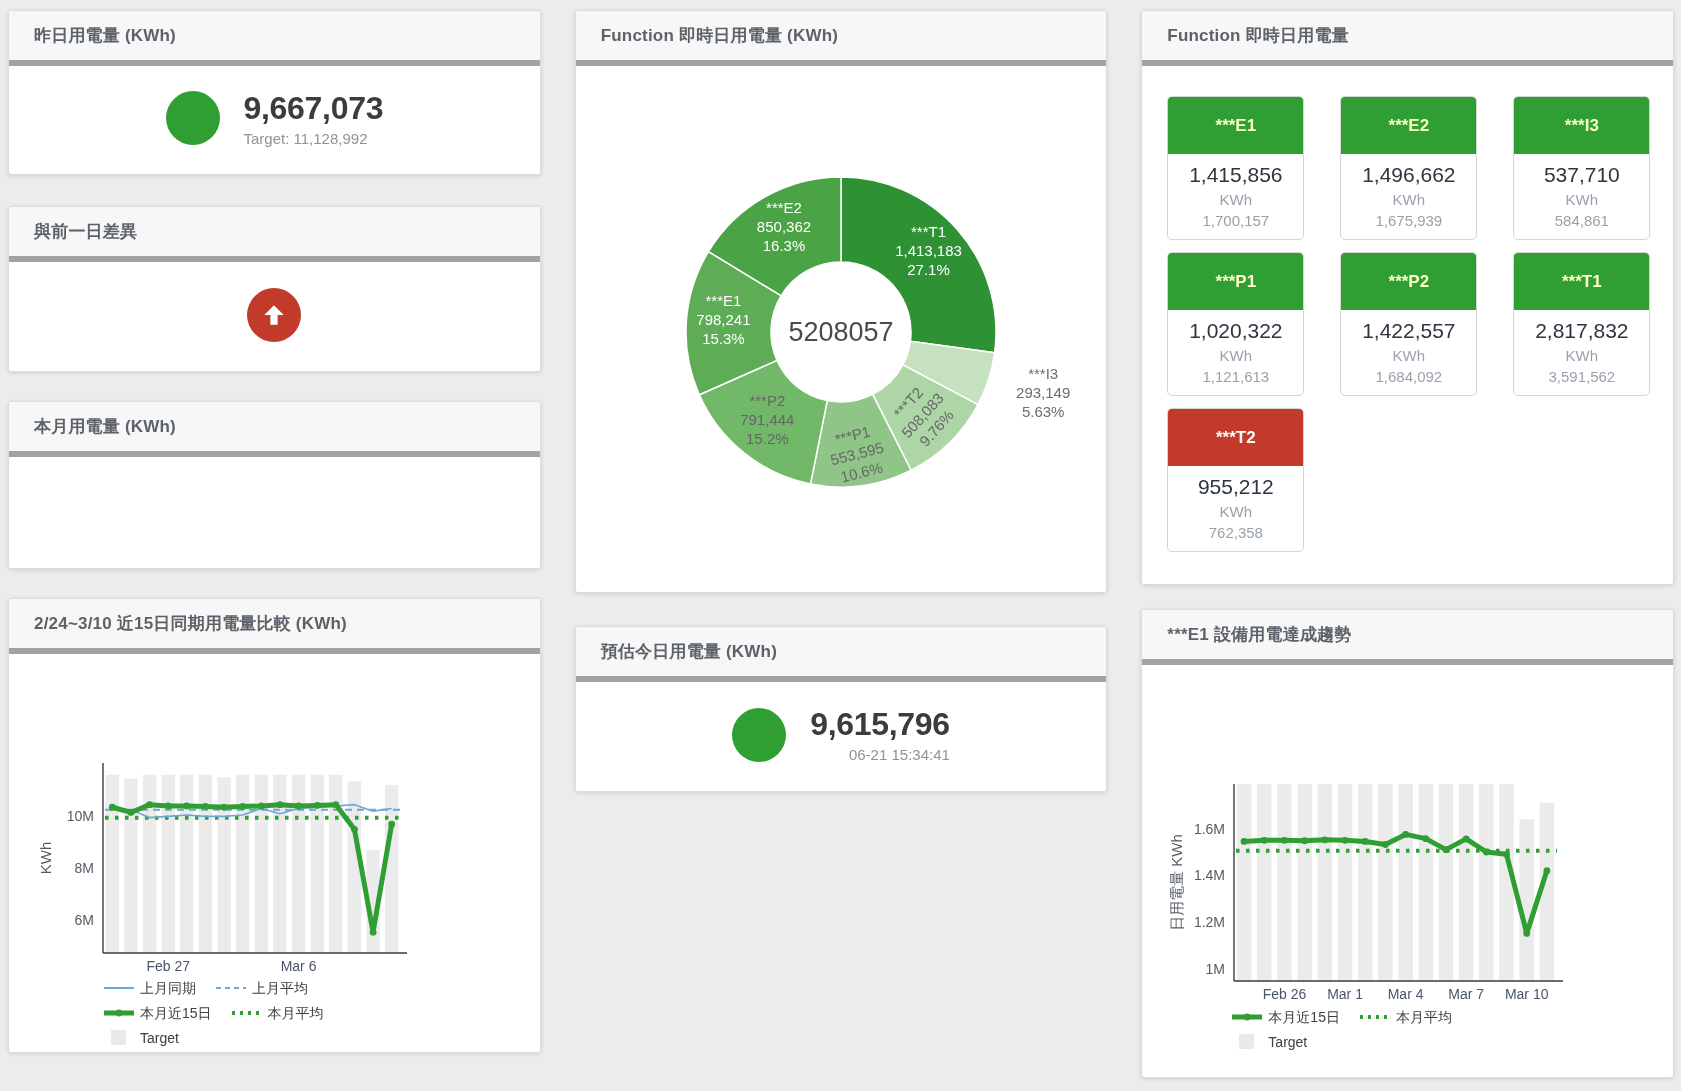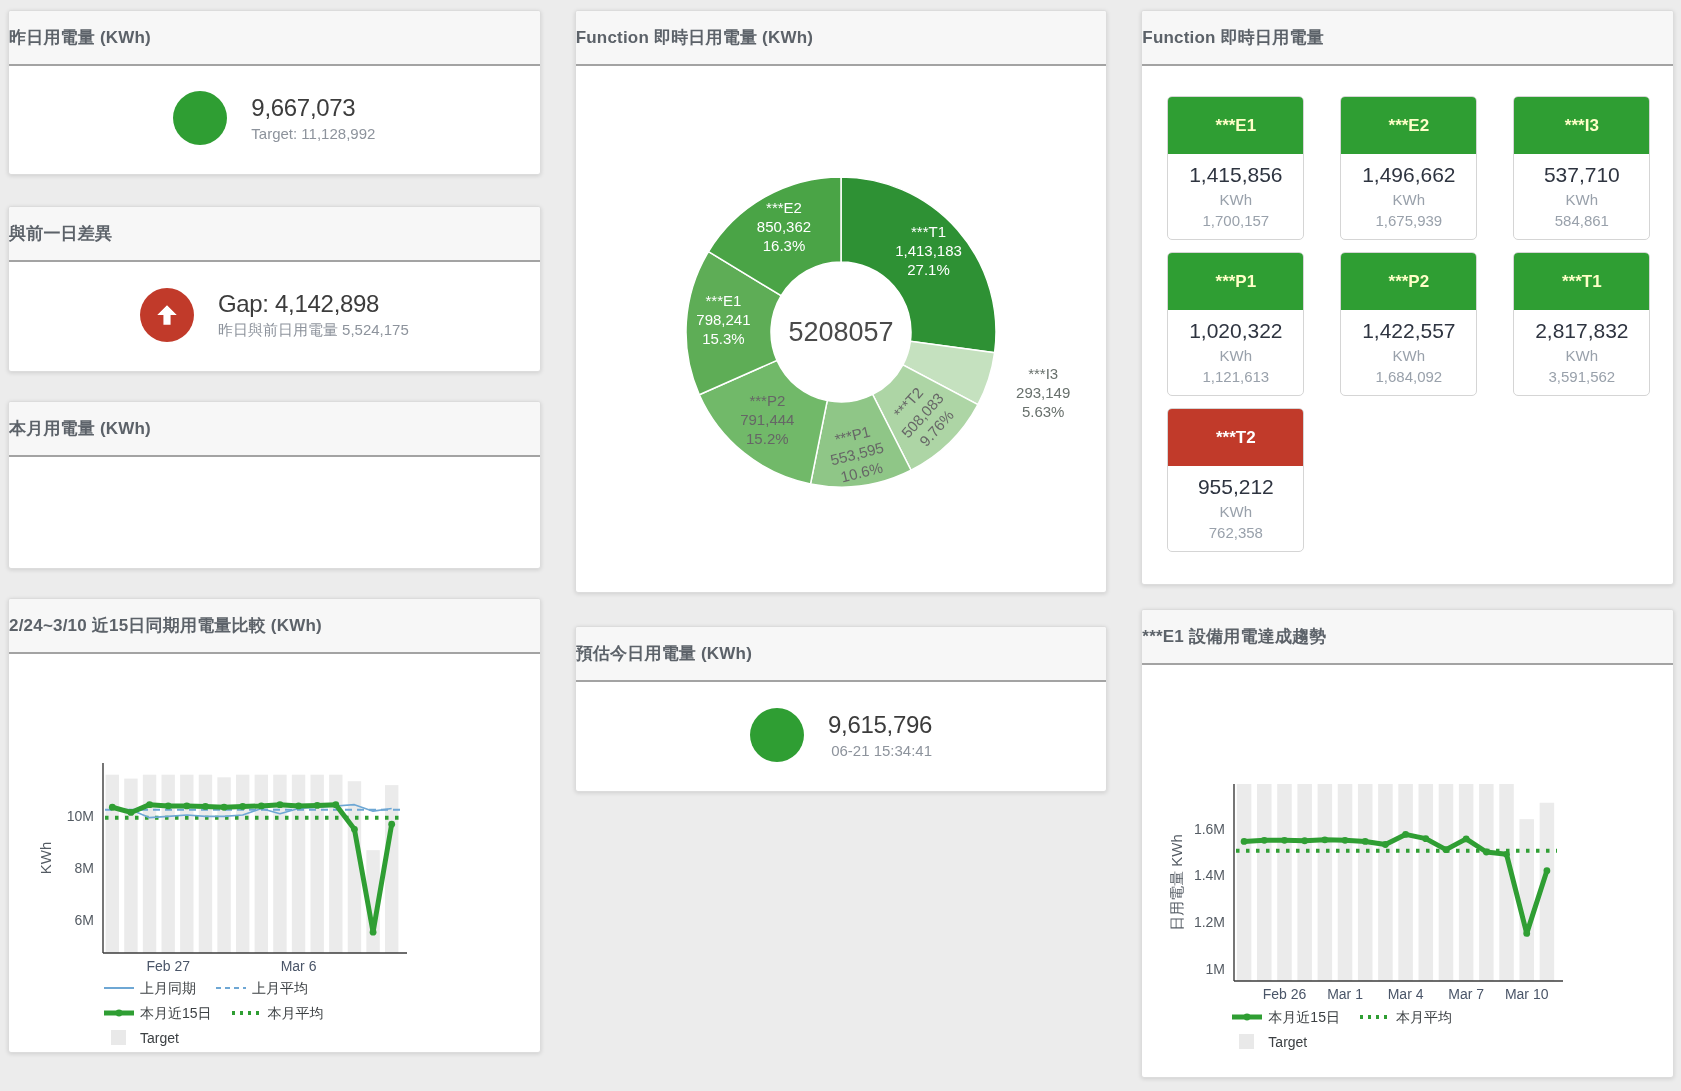--- a/index.html
+++ b/index.html
@@ -15,36 +15,37 @@
     background:#fff;
     border:1px solid #dcdcdc;
     border-radius:3px;
     box-shadow:0 1px 4px rgba(0,0,0,.13);
     display:flex; flex-direction:column;
     overflow:hidden;
   }
   .card-head {
     height:55px; flex:0 0 55px;
     background:#f7f7f7;
-    border-bottom:2px solid #a3a3a3;
+    border-bottom:6px solid #a3a3a3;
     display:flex; align-items:center;
+    padding-left:25px;
   }
   .card-title { font-size:17px; font-weight:700; color:#5c6269; letter-spacing:.2px; }
   .card-body { flex:1; position:relative; }
 
   
   .stat-body { display:flex; align-items:center; justify-content:center; gap:24px; height:100%; padding-bottom:4px; }
   .big-circle {
     width:54px; height:54px; border-radius:50%;
     display:flex; align-items:center; justify-content:center; flex:0 0 54px;
   }
   .big-circle.green { background:#2f9e33; }
   .big-circle.red { background:#c13a2a; }
   .stat-text { display:flex; flex-direction:column; }
-  .stat-value { font-size:24px; font-weight:400; color:#3c3c3c; letter-spacing:-.3px; }
+  .stat-value { font-size:32px; font-weight:700; color:#3c3c3c; letter-spacing:-.3px; }
   .stat-sub { font-size:15px; color:#8d939c; margin-top:3px; }
 
   
   .tiles-grid {
     display:grid; grid-template-columns:repeat(3,137px);
     gap:12px 36px; padding:30px 0 0 25px;
   }
   .tile { border:1px solid #d5d5d5; border-radius:5px; background:#fff; overflow:hidden; }
   .tile-head { height:57px; display:flex; align-items:center; justify-content:center;
                font-size:17px; font-weight:700; }
@@ -81,24 +82,20 @@
     <div class="card" style="height:166px;margin-top:31px;">
       <div class="card-head">
         <span class="card-title">與前一日差異</span>
       </div>
       <div class="card-body">
         <div class="stat-body">
           <div class="big-circle red">
             <svg width="26" height="26" viewBox="0 0 24 24">
                 <path d="M12 3 L21 12 L15.3 12 L15.3 21 L8.7 21 L8.7 12 L3 12 Z" fill="#ffffff"></path>
               </svg>
-          </div>
-          <div class="stat-text">
-            <span class="stat-value">Gap: 4,142,898</span>
-            <span class="stat-sub">昨日與前日用電量 5,524,175</span>
           </div>
         </div>
       </div>
     </div>
 
     <div class="card" style="height:168px;margin-top:29px;">
       <div class="card-head">
         <span class="card-title">本月用電量 (KWh)</span>
       </div>
     </div>

